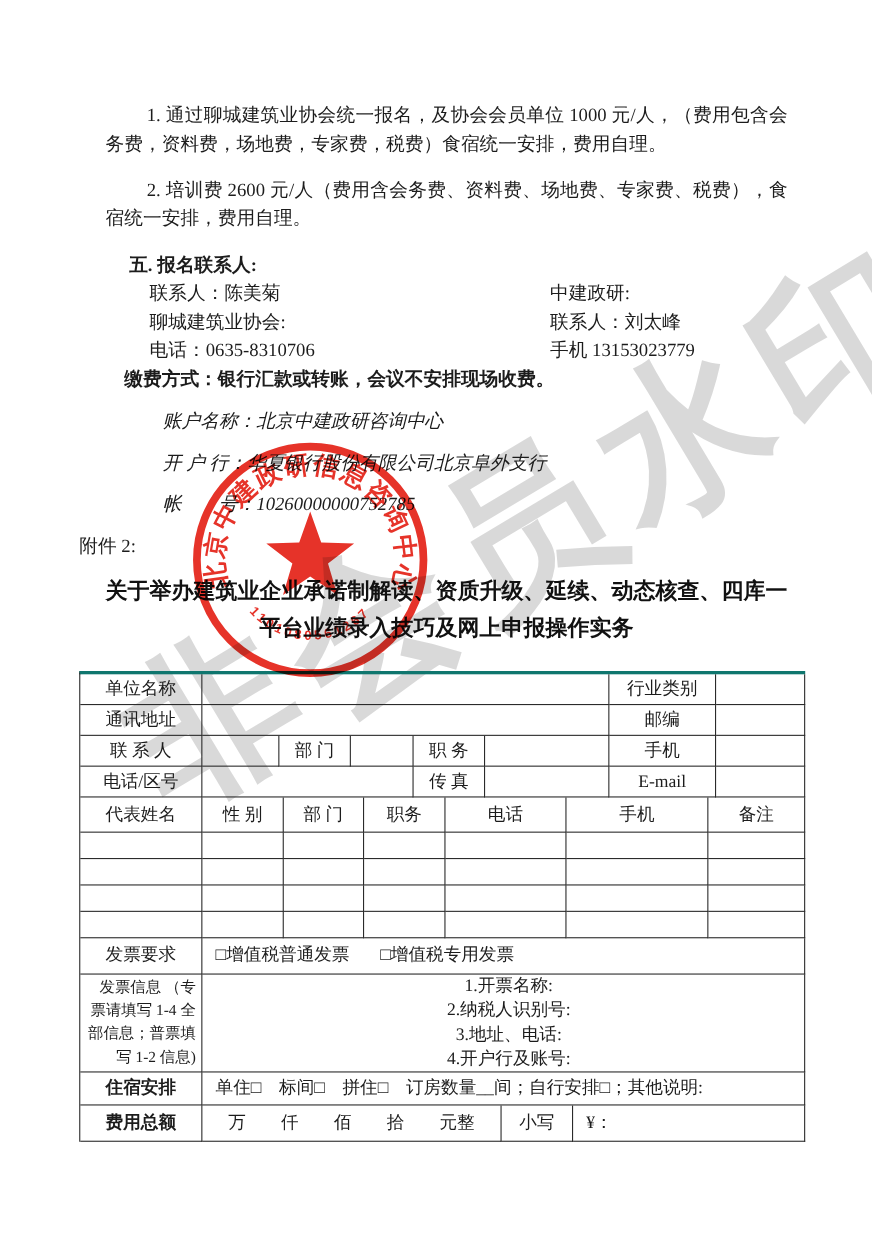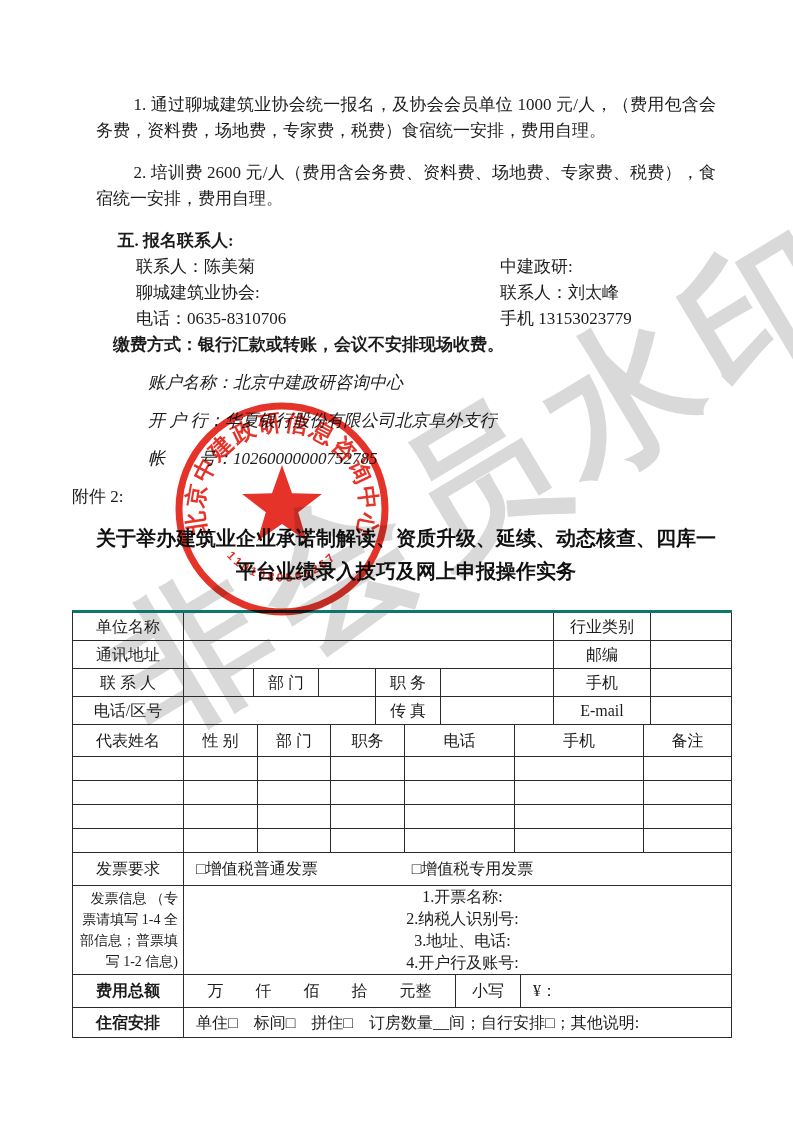--- a/index.html
+++ b/index.html
@@ -34,21 +34,21 @@
      border-right:1px solid #2b2b2b;border-bottom:1px solid #2b2b2b;overflow:hidden;}
   .cl{justify-content:flex-start;padding-left:12px;}
   .b{font-weight:700;}
   .h28{height:28px;} .h32{height:32px;} .h24{height:24px;} .h33{height:33px;} .h30{height:30px;} .h89{height:89px;}
   .w111{width:111px;} .w370{width:370px;} .w97{width:97px;} .w81{width:81px;}
   .w70{width:70px;} .w65{width:65px;} .w57{width:57px;} .w113{width:113px;} .w192{width:192px;}
   .w74{width:74px;} .w73{width:73px;} .w110{width:110px;} .w129{width:129px;} .w88{width:88px;}
   .w548{width:548px;} .w272{width:272px;} .w211{width:211px;}
   .invlabel{font-size:14px;line-height:21px;padding:2px 5px;text-align:right;justify-content:flex-start;align-items:center;}
   .invlines{flex-direction:column;align-items:center;justify-content:center;padding-left:10px;line-height:22px;}
-  .gap60{gap:94px;}
+  .gap60{gap:28px;}
   .pre{white-space:pre-wrap;}
 </style>
 </head>
 <body>
 
 <div class="page">
 
   <div class="watermark">非会员水印</div>
 
   <svg class="stamp" viewBox="0 0 224 224">
@@ -187,27 +187,27 @@
       <div class="tr h89">
         <div class="c w111 invlabel">发票信息 （专票请填写 1-4 全部信息；普票填写 1-2 信息)</div>
         <div class="c w548 invlines">
           <div>1.开票名称:</div>
           <div>2.纳税人识别号:</div>
           <div>3.地址、电话:</div>
           <div>4.开户行及账号:</div>
         </div>
       </div>
 
+      <div class="tr h30">
+        <div class="c w111 b">住宿安排</div>
+        <div class="c w548 cl pre">单住□　标间□　拼住□　订房数量__间；自行安排□；其他说明:</div>
+      </div>
+
       <div class="tr h33">
         <div class="c w111 b">费用总额</div>
         <div class="c w272 pre">万　　仟　　佰　　拾　　元整</div>
         <div class="c w65">小写</div>
         <div class="c w211 cl">¥：</div>
       </div>
 
-      <div class="tr h30">
-        <div class="c w111 b">住宿安排</div>
-        <div class="c w548 cl pre">单住□　标间□　拼住□　订房数量__间；自行安排□；其他说明:</div>
-      </div>
-
     </div>
   </div>
 </div>
 
 </body></html>

